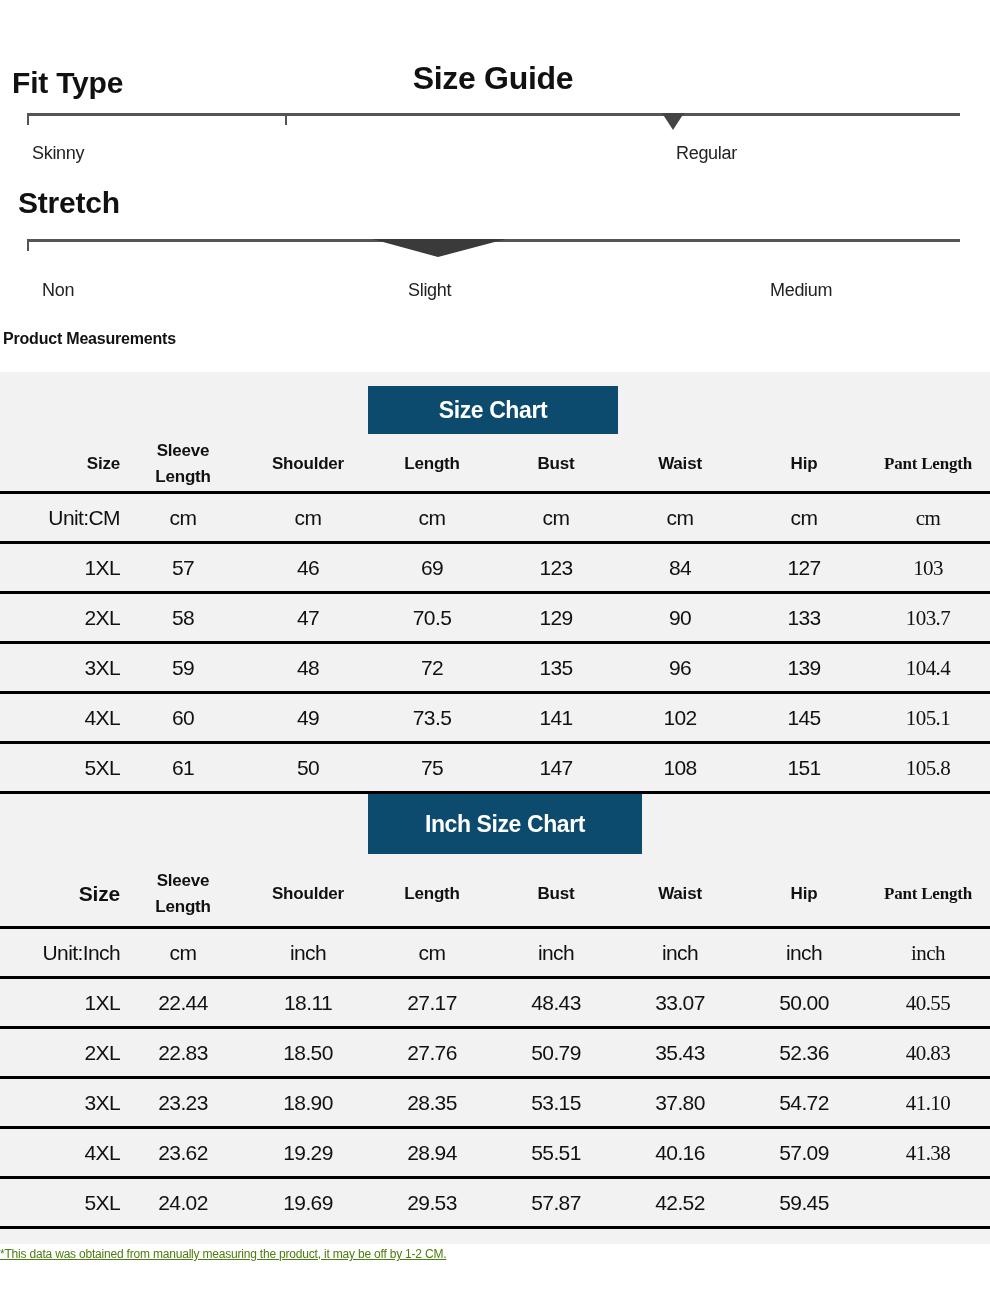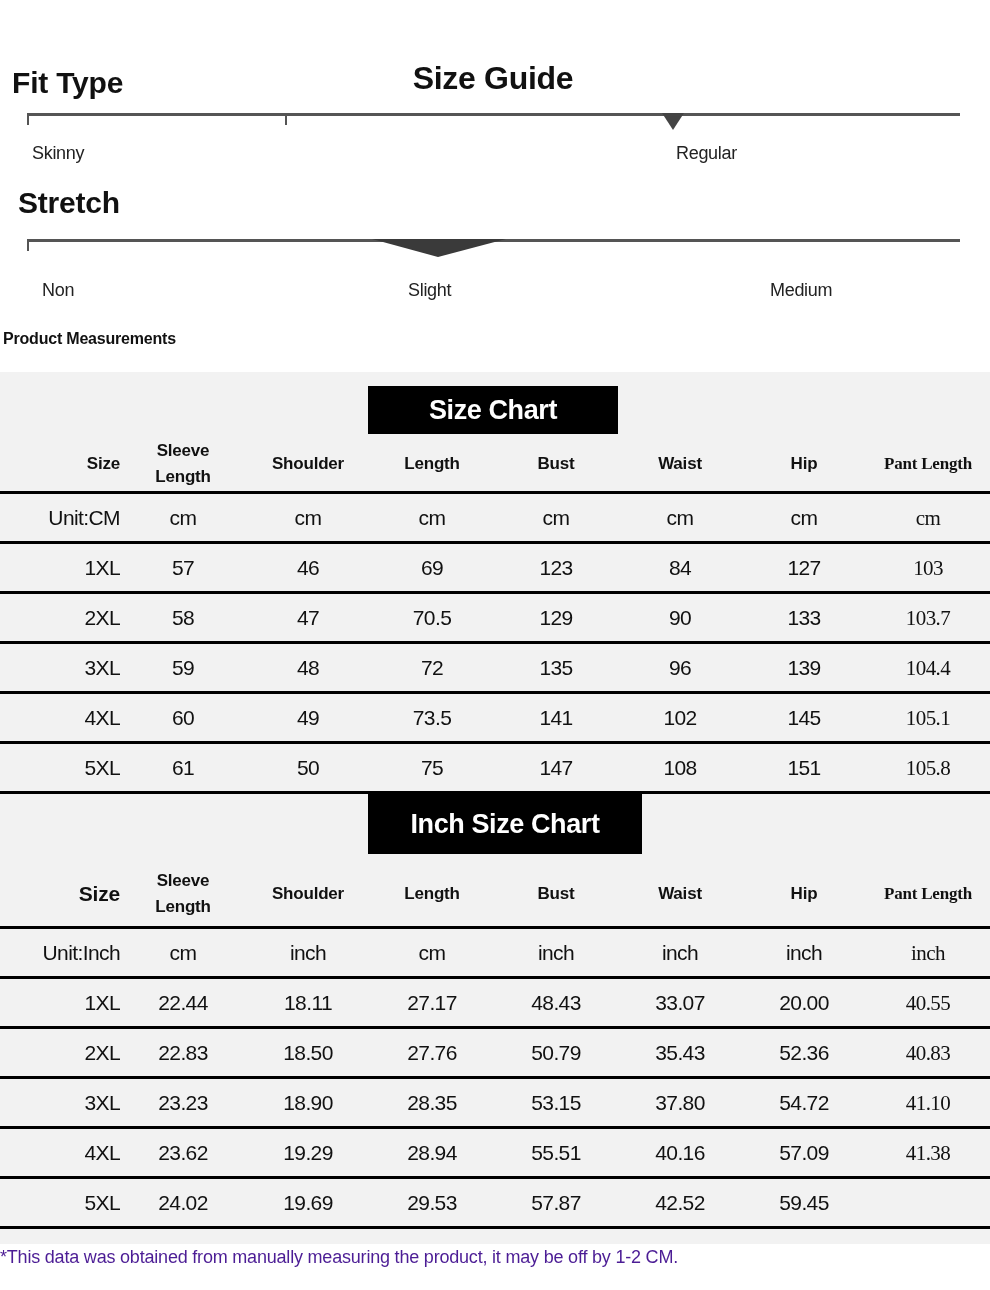--- a/index.html
+++ b/index.html
@@ -10,38 +10,38 @@
 
   .guide-title { left: 0; width: 986px; top: 12px; text-align: center; font-size: 32px; font-weight: bold; letter-spacing: -0.3px; margin-top: 48px; }
   .section-label { font-size: 30px; font-weight: bold; letter-spacing: -0.2px; }
   .scale-label { font-size: 18px; color: #222; letter-spacing: -0.3px; }
 
   .scale-line { height: 3px; background: #555; }
   .tick { width: 2px; height: 11px; background: #555; }
 
   .tbl-region { left: 0; top: 372px; width: 990px; height: 872px; background: #f2f2f2; }
 
-  .chart-title-box { background: #000000; color: #fff; font-weight: bold; font-size: 27px; text-align: center; letter-spacing: -0.4px; display: flex; align-items: center; justify-content: center; }
+  .chart-title-box { background: #0c4a6e; color: #fff; font-weight: bold; font-size: 23px; text-align: center; letter-spacing: -0.4px; display: flex; align-items: center; justify-content: center; }
 
   .row { position: absolute; left: 0; width: 990px; display: flex; align-items: center; }
   .cell { text-align: center; flex: none; }
   .hdr .cell { font-weight: bold; font-size: 17px; line-height: 26px; letter-spacing: -0.2px; }
   .data .cell { font-size: 21px; letter-spacing: -0.6px; }
   .rule { position: absolute; left: 0; width: 990px; height: 3px; background: #000; }
 
   .c0 { width: 120px; text-align: right; }
   .c1 { width: 126px; }
   .c2 { width: 124px; }
   .c3 { width: 124px; }
   .c4 { width: 124px; }
   .c5 { width: 124px; }
   .c6 { width: 124px; }
   .c7 { width: 124px; font-family: Liberation Serif, serif; }
 
-  .footnote { left: 0; top: 1247px; font-size: 18px; color: #4c1d95; letter-spacing: -0.2px; }
+  .footnote { left: 0; top: 1247px; font-size: 12px; color: #4d7c0f; letter-spacing: -0.2px; text-decoration: underline; }
 </style>
 </head>
 <body>
 
 <div class="abs guide-title">Size Guide</div>
 
 <div class="abs section-label" style="left:12px; top:66px;">Fit Type</div>
 <div class="abs scale-line" style="left:27px; top:113px; width:933px;"></div>
 <div class="abs tick" style="left:27px; top:114px;"></div>
 <div class="abs tick" style="left:285px; top:114px;"></div>
@@ -183,21 +183,21 @@
 </div>
 <div class="rule" style="top:976px;"></div>
 
 <div class="row data" style="top:979px; height:48px;">
   <div class="cell c0">1XL</div>
   <div class="cell c1">22.44</div>
   <div class="cell c2">18.11</div>
   <div class="cell c3">27.17</div>
   <div class="cell c4">48.43</div>
   <div class="cell c5">33.07</div>
-  <div class="cell c6">20.00</div>
+  <div class="cell c6">50.00</div>
   <div class="cell c7">40.55</div>
 </div>
 <div class="rule" style="top:1026px;"></div>
 
 <div class="row data" style="top:1029px; height:48px;">
   <div class="cell c0">2XL</div>
   <div class="cell c1">22.83</div>
   <div class="cell c2">18.50</div>
   <div class="cell c3">27.76</div>
   <div class="cell c4">50.79</div>

